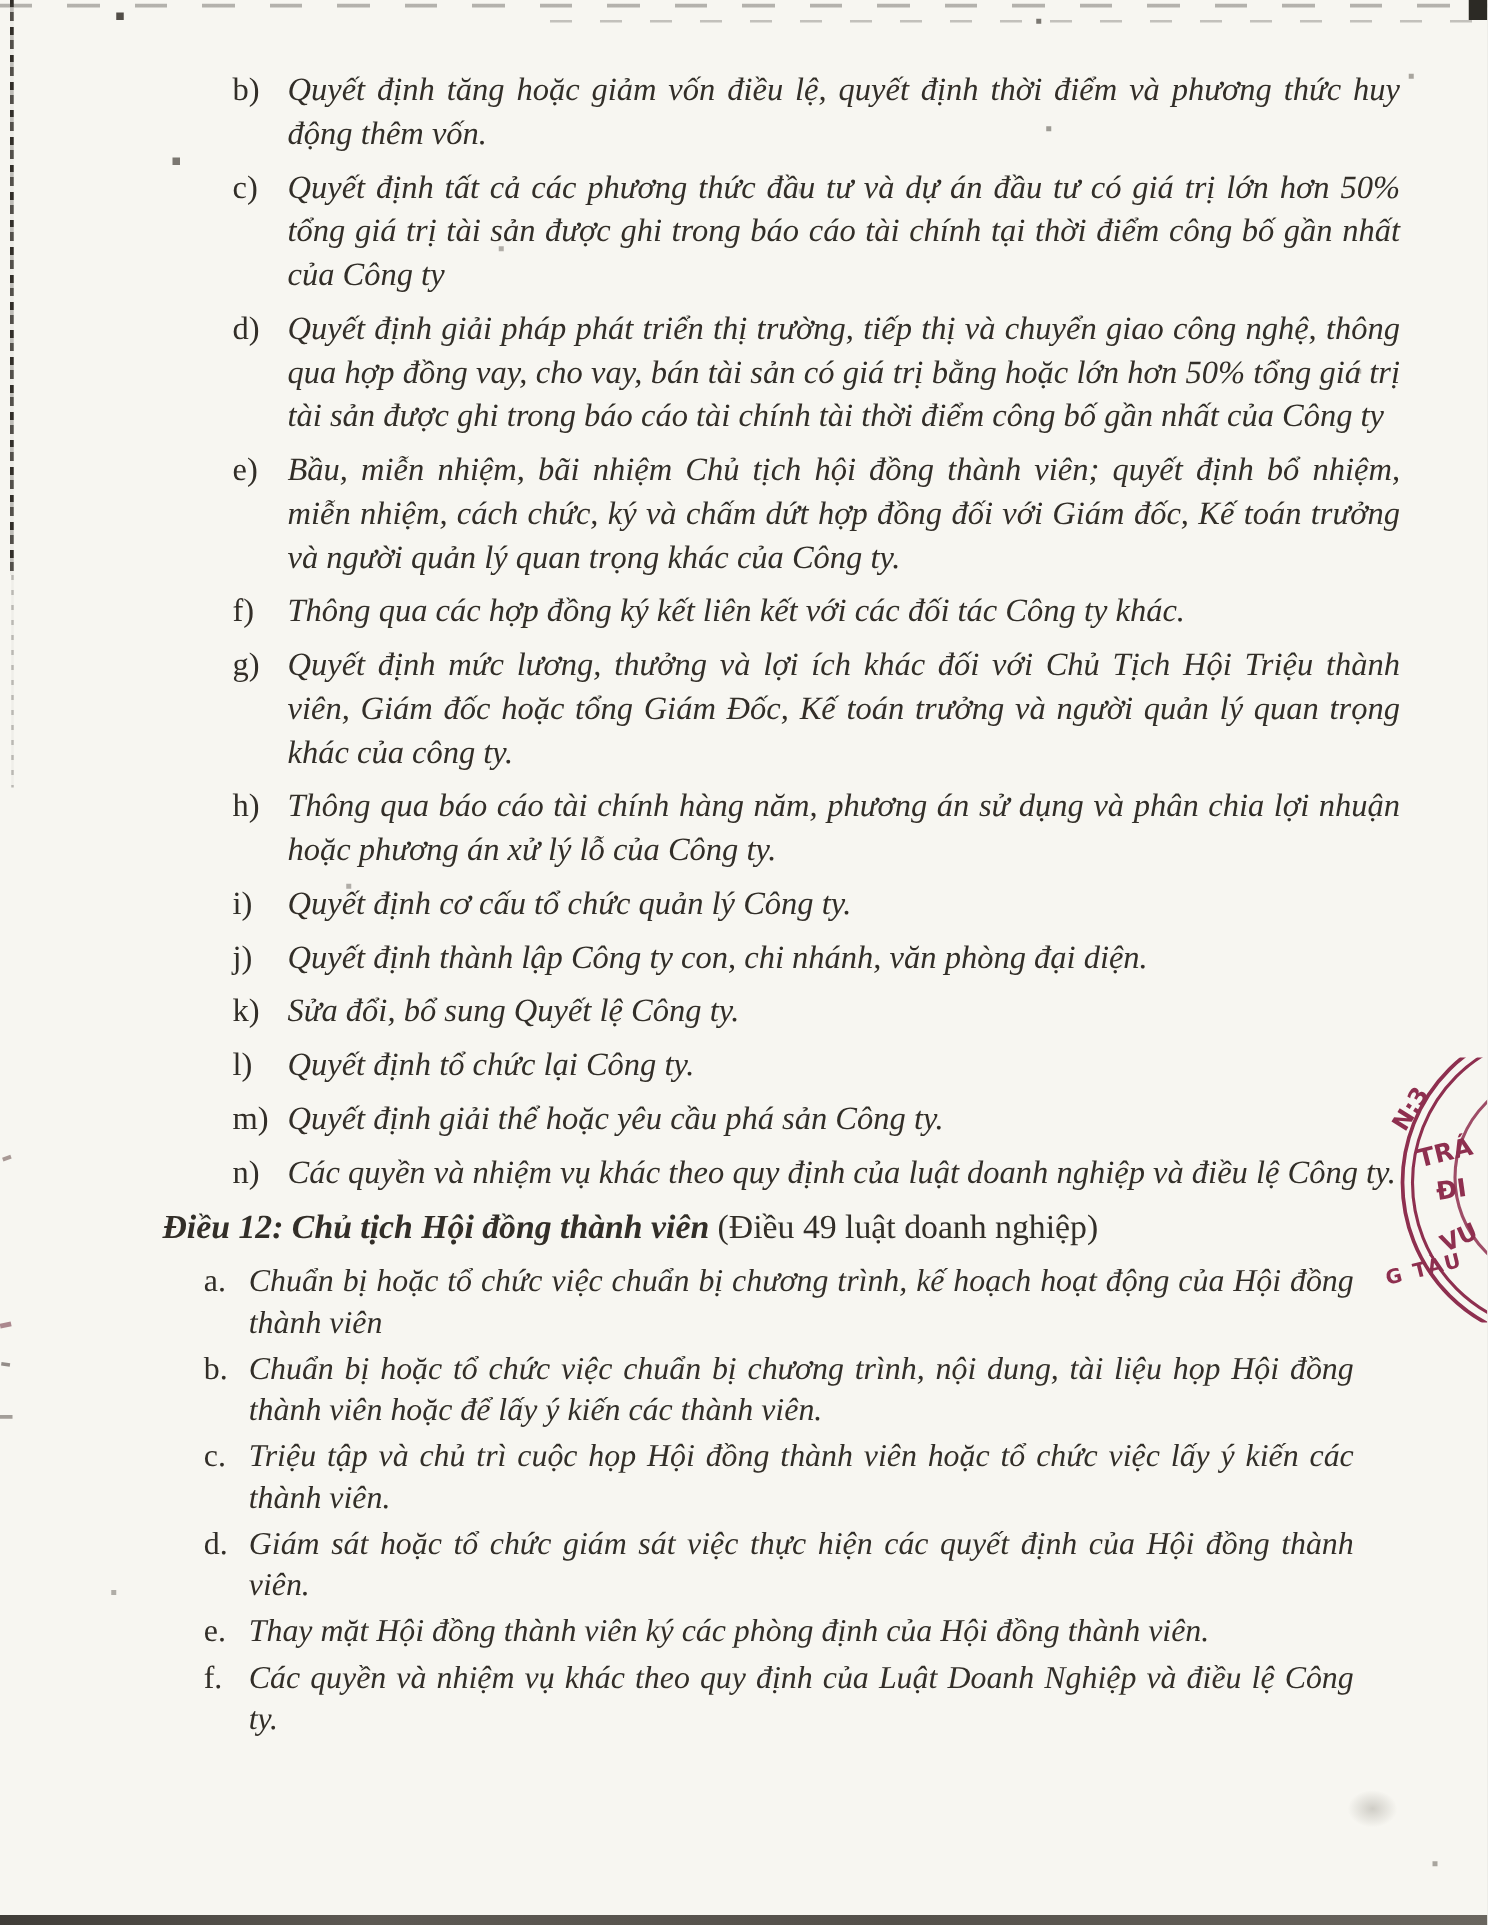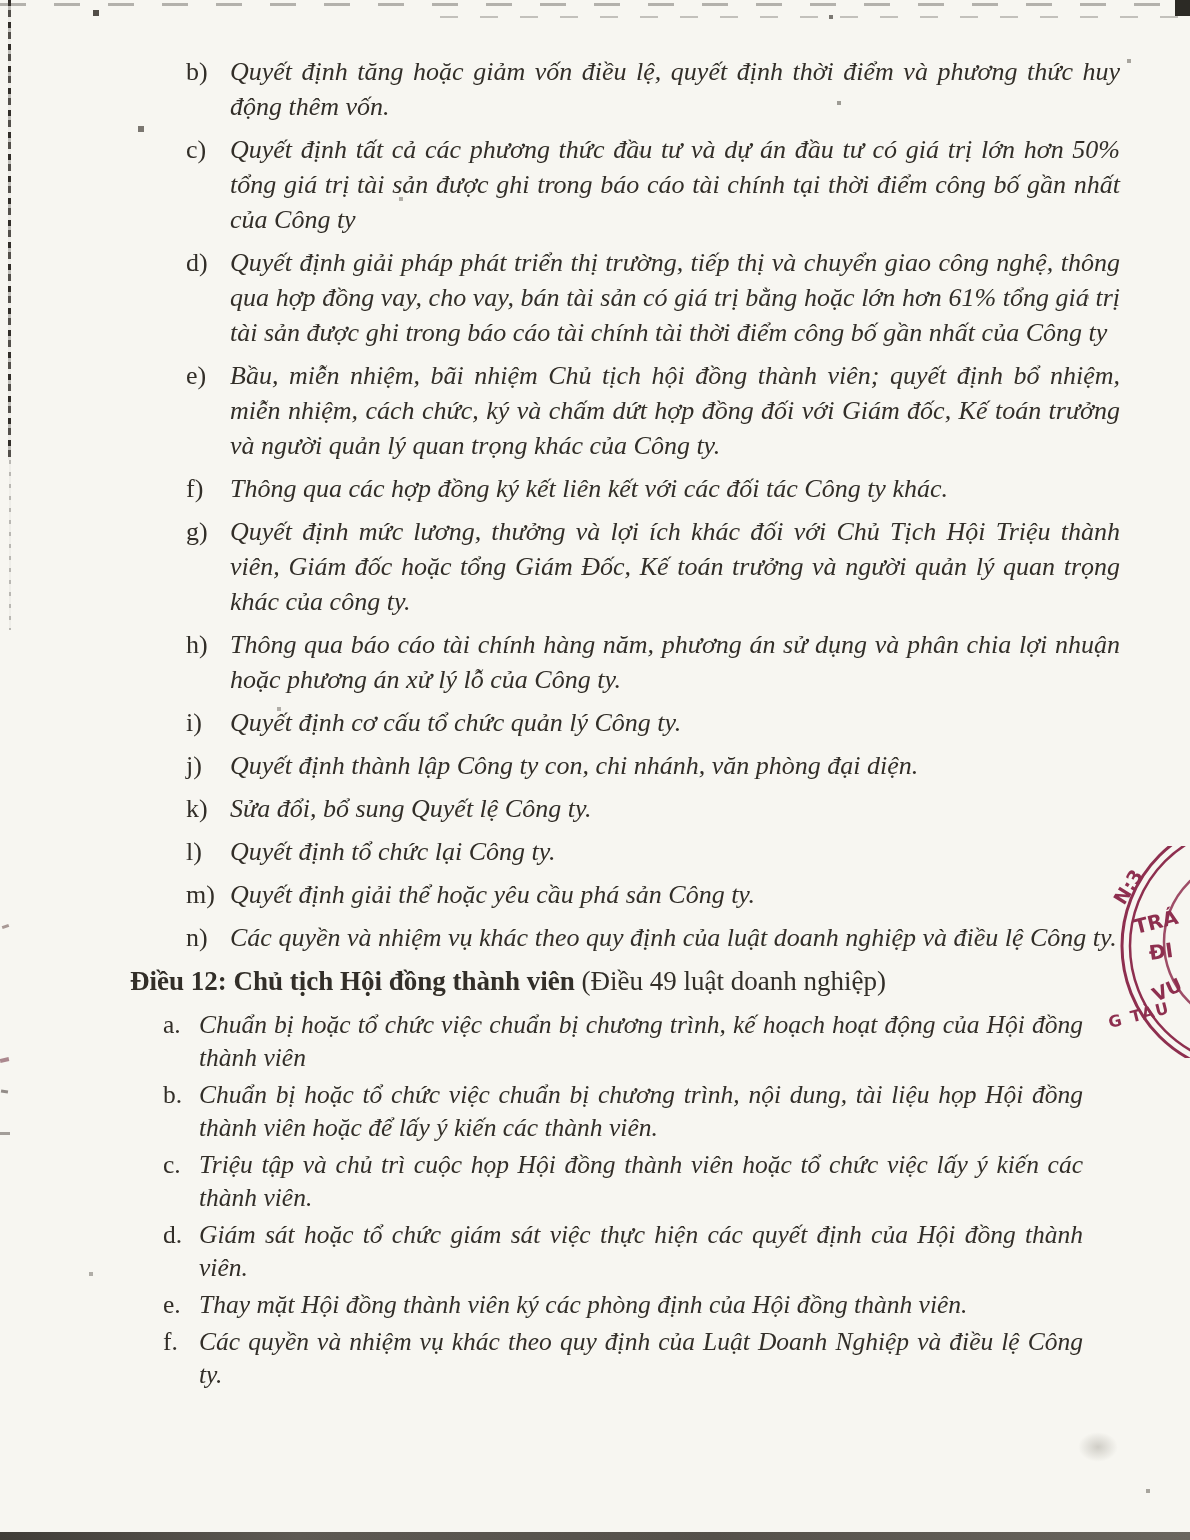--- a/index.html
+++ b/index.html
@@ -61,21 +61,21 @@
   
   .stamp { position:absolute; right:0; top:846px; width:92px; height:212px; }
   .stamp text { font-family:"DejaVu Sans","Liberation Sans",sans-serif; font-weight:bold; }
   
   .content { position:absolute; left:0; top:54px; width:1190px; }
   .list-bn { margin-left:186px; width:934px; font-size:26px; line-height:35px; }
   .item { display:flex; margin-bottom:8px; }
   .list-bn .marker { flex:0 0 44px; }
   .item .text { flex:1; text-align:justify;font-style:italic; }
   .heading { margin:3px 0 9px 130px; font-size:27px; line-height:36px; }
-  .heading .b { font-weight:bold; }
+  .heading .b { font-weight:bold;font-style:italic; }
   .heading .i { }
   .para { margin:0 0 10px 128px; width:990px; font-size:26px; line-height:35px; text-align:justify; }
   .para2 { margin-bottom:8px; }
   .list-af { margin-left:163px; width:920px; font-size:25.5px; line-height:33px; }
   .list-af .item { margin-bottom:4px; }
   .list-af .marker { flex:0 0 36px; }
 </style>
 </head>
 <body>
 
@@ -115,21 +115,21 @@
       <div class="item">
         <span class="marker">b)</span>
         <span class="text">Quyết định tăng hoặc giảm vốn điều lệ, quyết định thời điểm và phương thức huy động thêm vốn.</span>
       </div>
       <div class="item">
         <span class="marker">c)</span>
         <span class="text">Quyết định tất cả các phương thức đầu tư và dự án đầu tư có giá trị lớn hơn 50% tổng giá trị tài sản được ghi trong báo cáo tài chính tại thời điểm công bố gần nhất của Công ty</span>
       </div>
       <div class="item">
         <span class="marker">d)</span>
-        <span class="text">Quyết định giải pháp phát triển thị trường, tiếp thị và chuyển giao công nghệ, thông qua hợp đồng vay, cho vay, bán tài sản có giá trị bằng hoặc lớn hơn 61% tổng giá trị tài sản được ghi trong báo cáo tài chính tài thời điểm công bố gần nhất của Công ty</span>
+        <span class="text">Quyết định giải pháp phát triển thị trường, tiếp thị và chuyển giao công nghệ, thông qua hợp đồng vay, cho vay, bán tài sản có giá trị bằng hoặc lớn hơn 50% tổng giá trị tài sản được ghi trong báo cáo tài chính tài thời điểm công bố gần nhất của Công ty</span>
       </div>
       <div class="item">
         <span class="marker">e)</span>
         <span class="text">Bầu, miễn nhiệm, bãi nhiệm Chủ tịch hội đồng thành viên; quyết định bổ nhiệm, miễn nhiệm, cách chức, ký và chấm dứt hợp đồng đối với Giám đốc, Kế toán trưởng và người quản lý quan trọng khác của Công ty.</span>
       </div>
       <div class="item">
         <span class="marker">f)</span>
         <span class="text">Thông qua các hợp đồng ký kết liên kết với các đối tác Công ty khác.</span>
       </div>
       <div class="item">

